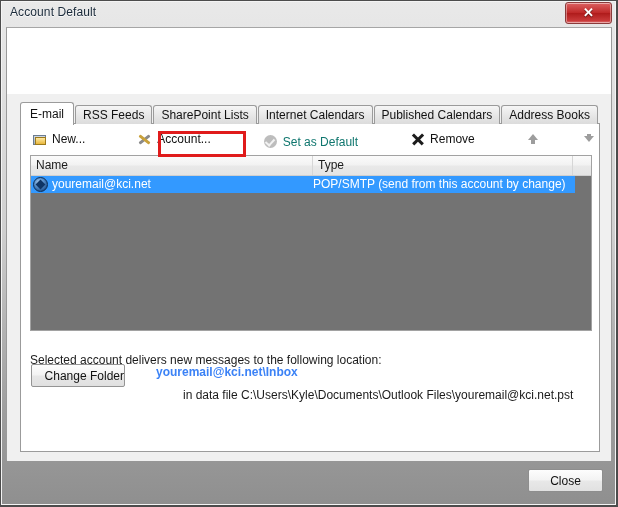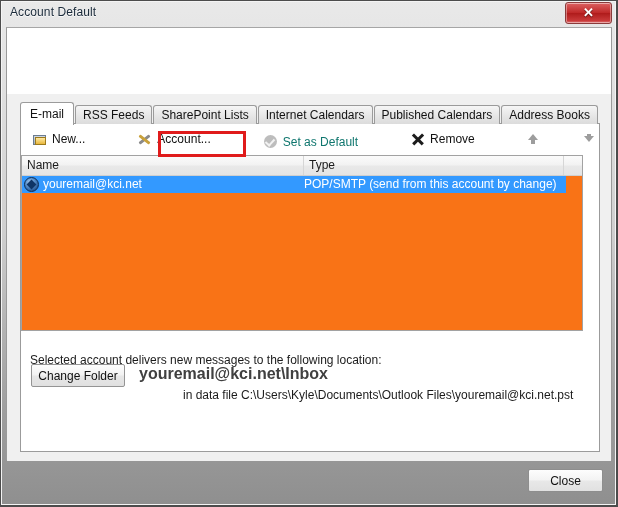--- a/index.html
+++ b/index.html
@@ -326,26 +326,26 @@
     height: 26px;
     border: 3px solid #e01b1b;
     box-sizing: border-box;
     z-index: 9;
     pointer-events: none;
   }
 
   
   .listview {
     position: absolute;
-    left: 0;
+    left: 9px;
     top: 31px;
     width: 562px;
     height: 176px;
     border: 1px solid #a2a2a2;
-    background: #f97316;
+    background: #737373;
     box-sizing: border-box;
     overflow: hidden;
   }
   .lv-head {
     display: flex;
     height: 19px;
     background: linear-gradient(to bottom, #fbfbfb 0%, #f2f2f2 48%, #e9e9e9 52%, #e4e4e4 100%);
     border-bottom: 1px solid #cfcfcf;
   }
   .lv-col {
@@ -410,35 +410,35 @@
     color: #1b1b1b;
   }
   .change-folder-btn {
     position: absolute;
     left: 10px;
     top: 240px;
     width: 94px;
     height: 23px;
     font-size: 12px;
     color: #111111;
-    text-align: center;
+    text-align: right;
     line-height: 22px;
     background: linear-gradient(to bottom, #fdfdfd 0%, #f2f2f2 48%, #e7e7e7 52%, #e0e0e0 100%);
     border: 1px solid #949494;
     border-radius: 2px;
     box-sizing: border-box;
     cursor: pointer;
   }
   .folder-path {
     position: absolute;
-    left: 118px;
+    left: 135px;
     top: 241px;
-    font-size: 16px;
+    font-size: 12px;
     font-weight: bold;
-    color: #404040;
+    color: #3b82f6;
   }
   .folder-file {
     position: absolute;
     left: 128px;
     top: 264px;
     font-size: 12px;
     color: #1b1b1b;
     padding-left: 34px;
   }
 

